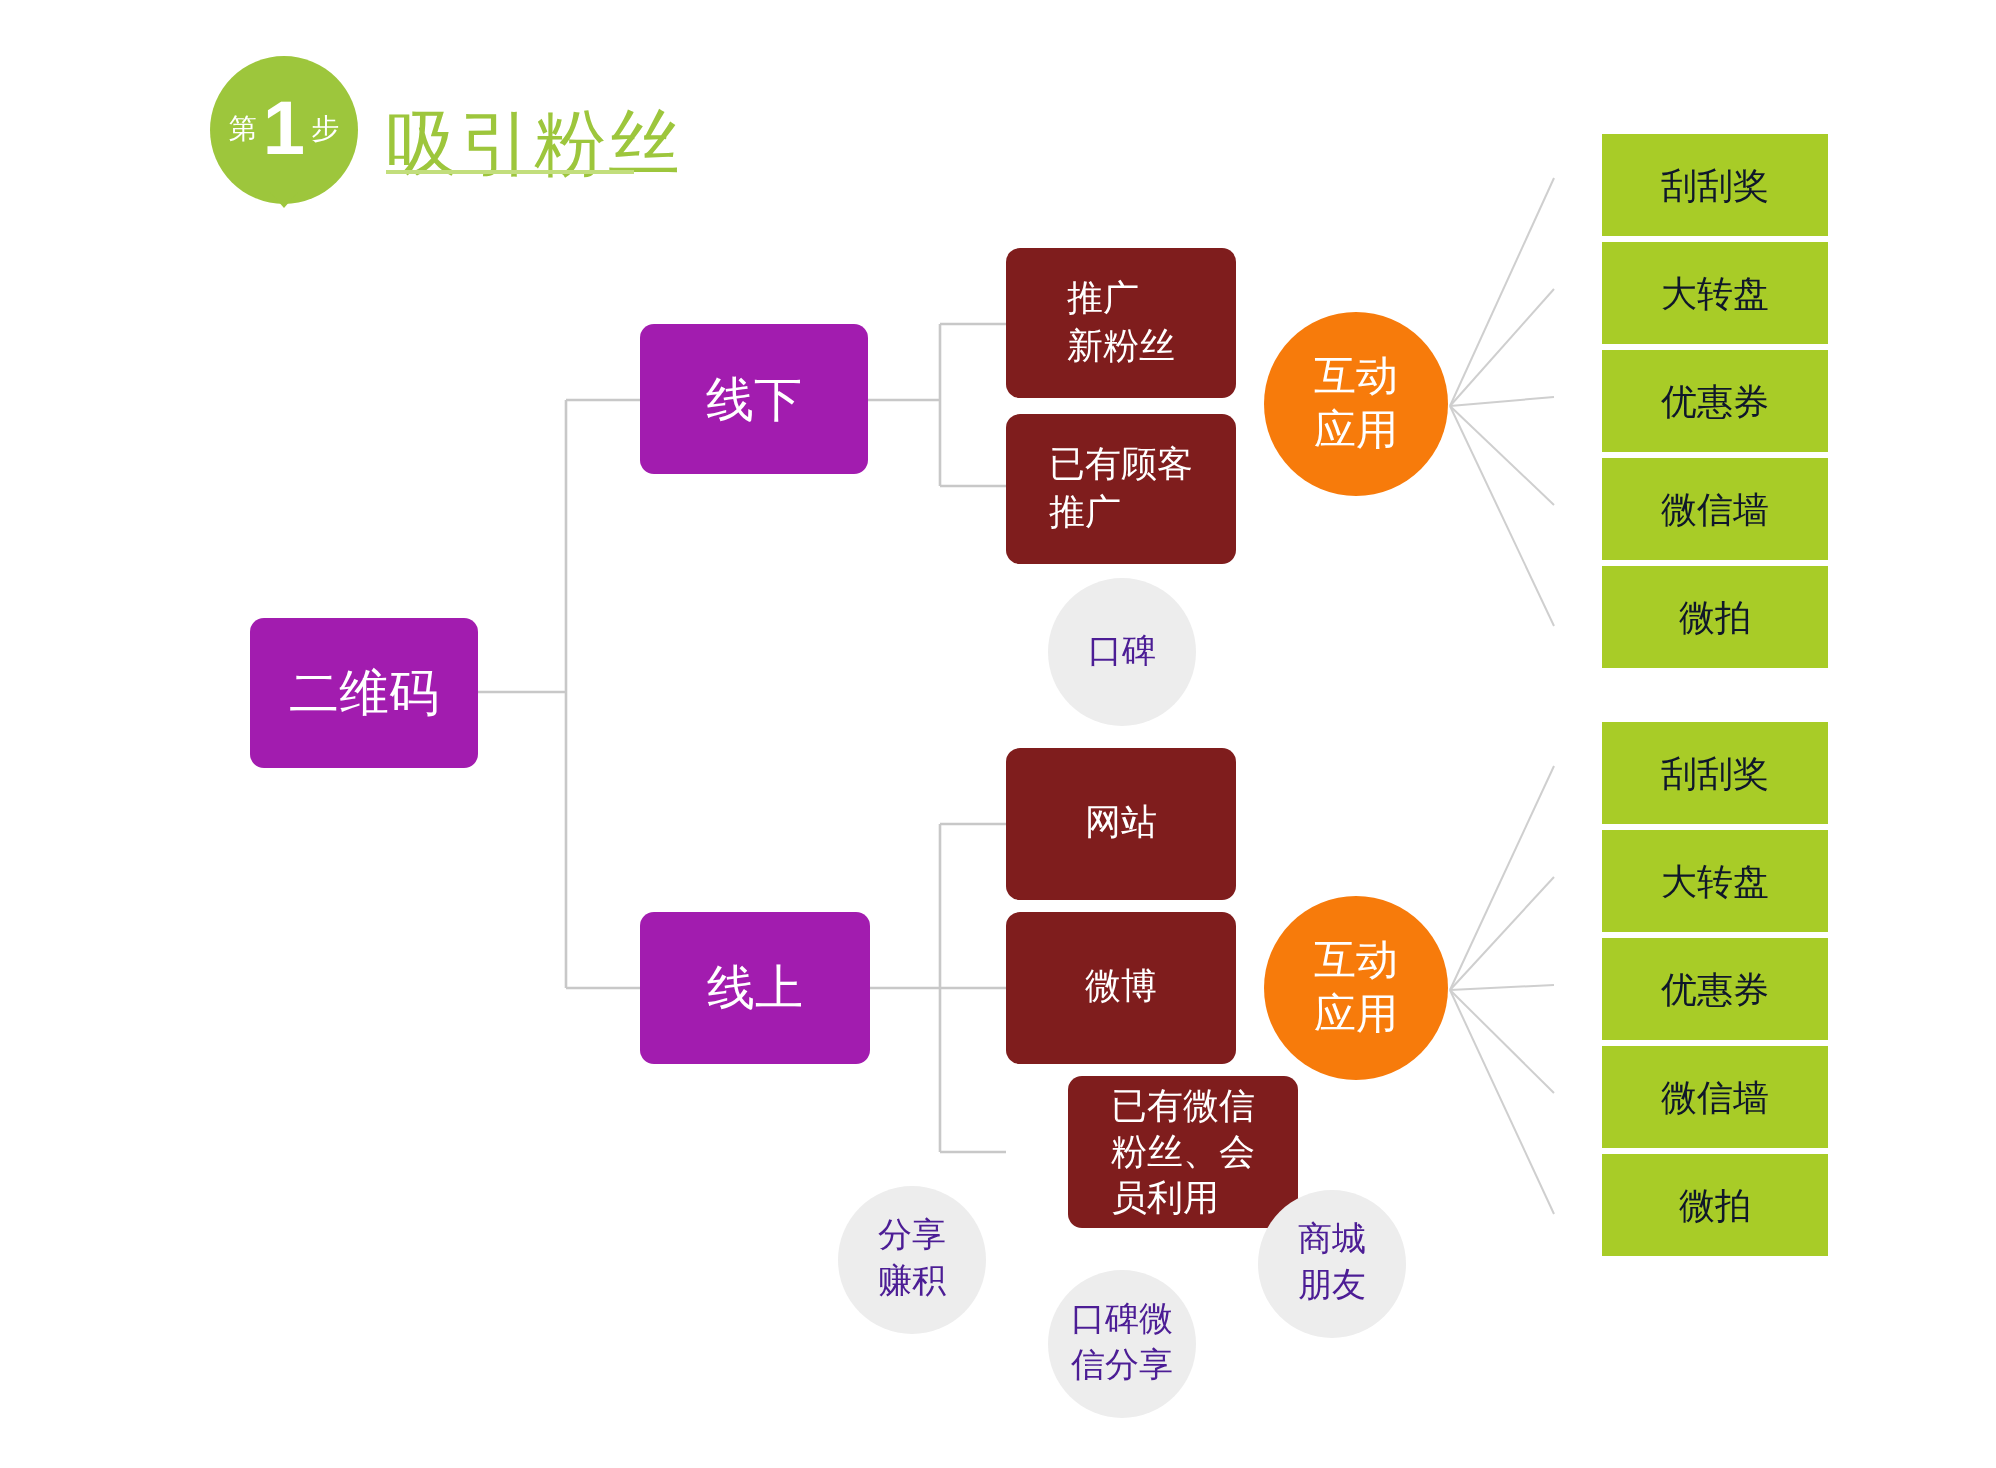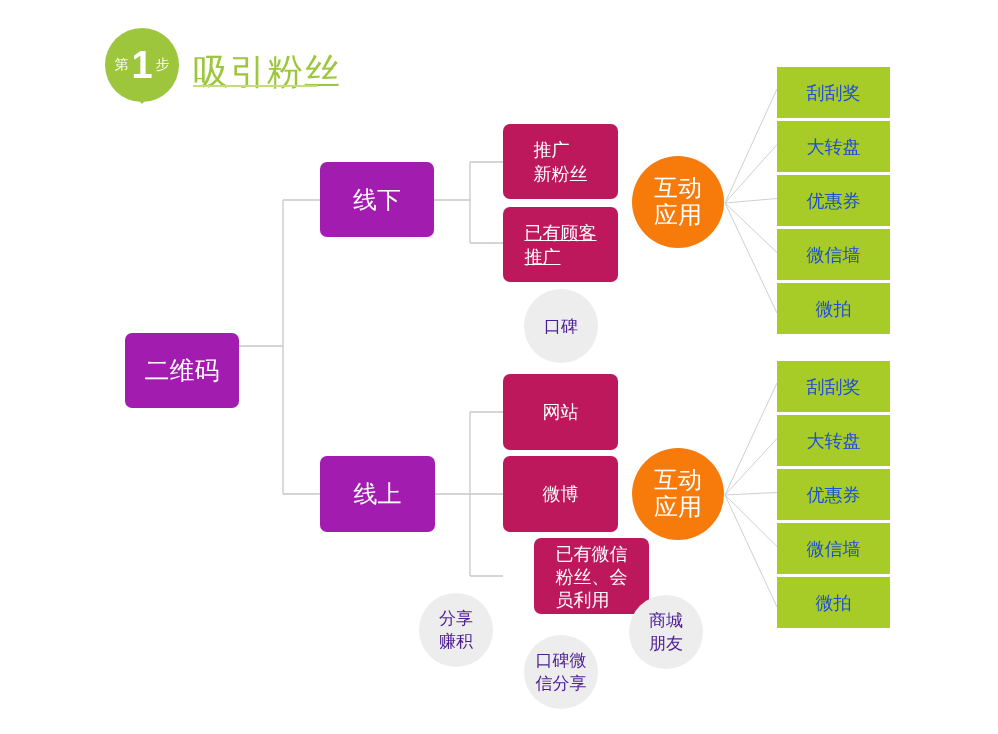--- a/index.html
+++ b/index.html
@@ -10,29 +10,29 @@
   .badge { left:105px; top:28px; width:74px; height:74px; border-radius:50%; background:#9dc63c;
            color:#fff; display:flex; align-items:center; justify-content:center; }
   .badge-tip { left:135px; top:96px; width:0; height:0; border-left:7px solid transparent;
                border-right:7px solid transparent; border-top:8px solid #9dc63c; }
   .badge .pre, .badge .post { font-size:14px; }
   .badge .num { font-size:38px; font-weight:bold; font-family:"Liberation Sans",sans-serif; margin:0 3px; line-height:1; }
   .title { left:193px; top:48px; width:124px; font-size:36px; color:#9dc63c; letter-spacing:1px; white-space:nowrap; }
   .title-line { left:193px; top:85px; width:124px; height:2px; background:#c2de7c; }
   .dark { background:#a21caf; color:#fff; border-radius:7px; display:flex; align-items:center;
           justify-content:center; font-size:24px; }
-  .blue { background:#be185d; color:#fff; border-radius:7px; display:flex; align-items:center;
+  .blue { background:#7f1d1d; color:#fff; border-radius:7px; display:flex; align-items:center;
           justify-content:center; font-size:18px; line-height:24px; text-align:left; white-space:pre-line; }
   .blue span { display:block; }
   .orange { background:#f77b0b; color:#fff; border-radius:50%; display:flex; align-items:center;
-            justify-content:center; font-size:24px; line-height:27px; white-space:pre-line; }
+            justify-content:center; font-size:21px; line-height:27px; white-space:pre-line; }
   .grey { background:#ededed; color:#4c1d95; border-radius:50%; display:flex; align-items:center;
           justify-content:center; font-size:17px; line-height:23px; text-align:center; white-space:pre-line; }
-  .green { background:#a8cc27; color:#1d4ed8; display:flex; align-items:center; justify-content:center;
-           font-size:18px; }
+  .green { background:#a8cc27; color:#0f172a; display:flex; align-items:center; justify-content:center;
+           font-size:18px;margin-left:24px; }
 </style>
 </head>
 <body>
 
 <svg id="lines" xmlns="http://www.w3.org/2000/svg">
   <g stroke="#c8c8c8" stroke-width="1.3" fill="none">
 
     <path d="M239 346 H283 M283 200 V494 M283 200 H320 M283 494 H320"></path>
 
     <path d="M434 200 H470 M470 162 V243 M470 162 H503 M470 243 H503"></path>
@@ -57,28 +57,28 @@
 
 <div class="abs badge">
   <span class="pre">第</span>
   <span class="num">1</span>
   <span class="post">步</span>
 </div>
 <div class="abs badge-tip"></div>
 <div class="abs title">吸引粉丝</div>
 <div class="abs title-line"></div>
 
-<div class="abs dark" style="left:125px;top:309px;width:114px;height:75px;font-size:25px;margin-top:24px;">二维码</div>
+<div class="abs dark" style="left:125px;top:309px;width:114px;height:75px;font-size:25px;">二维码</div>
 
 <div class="abs dark" style="left:320px;top:162px;width:114px;height:75px;">线下</div>
 <div class="abs blue" style="left:503px;top:124px;width:115px;height:75px;">
   <span>推广
 新粉丝</span>
 </div>
-<div class="abs blue" style="left:503px;top:207px;width:115px;height:75px;text-decoration:underline;">
+<div class="abs blue" style="left:503px;top:207px;width:115px;height:75px;">
   <span>已有顾客
 推广</span>
 </div>
 <div class="abs orange" style="left:632px;top:156px;width:92px;height:92px;">互动
 应用</div>
 <div class="abs grey" style="left:524px;top:289px;width:74px;height:74px;">口碑</div>
 
 <div id="apps-top">
     <div class="abs green" style="left: 777px; top: 67px; width: 113px; height: 51px;">刮刮奖</div>
     <div class="abs green" style="left: 777px; top: 121px; width: 113px; height: 51px;">大转盘</div>

